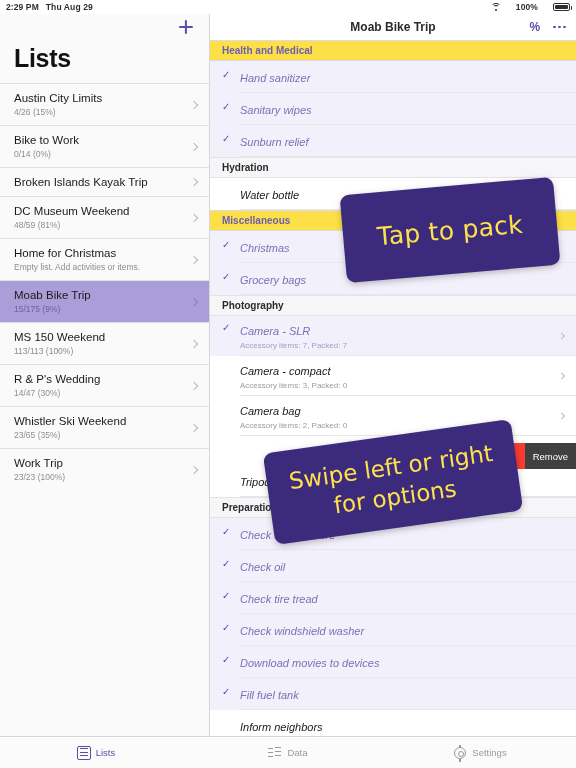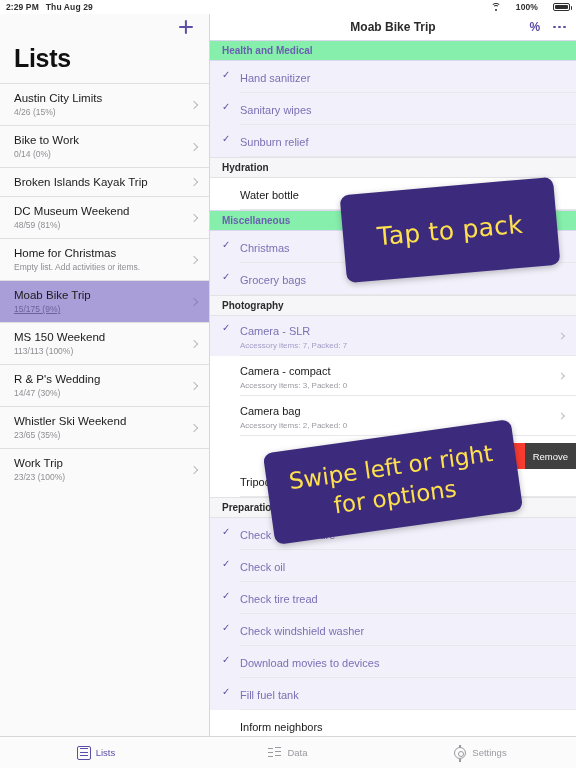--- a/index.html
+++ b/index.html
@@ -62,21 +62,21 @@
   .list-row {
     position: relative;
     padding: 7px 14px 7px 14px;
     border-top: 1px solid #e0e0e0;
     cursor: pointer;
   }
   .list-row.selected { background: #aa9ed8; }
   .list-row .lr-name { font-size: 11.5px; color: #1a1a1a; line-height: 14px; }
   .list-row.selected .lr-name { color: #1a1a1a; }
   .list-row .lr-sub { font-size: 8.5px; color: #8e8e93; line-height: 12px; margin-top: 1px; }
-  .list-row.selected .lr-sub { color: #6d639b; text-decoration: underline; }
+  .list-row.selected .lr-sub { color: #6d639b; }
   .chev {
     position: absolute; right: 12px; top: 50%; transform: translateY(-50%) rotate(45deg);
     width: 6px; height: 6px; border-right: 1.3px solid #b9b9be; border-top: 1.3px solid #b9b9be;
   }
   .list-row.selected .chev { border-color: #8a7fbd; }
 
   
   .content { flex: 1 1 auto; display: flex; flex-direction: column; min-width:0; background:#fff; }
   .content-head {
     height: 26px; flex: 0 0 26px; display: flex; align-items: center;
@@ -90,33 +90,33 @@
   .pct-ico { font-size: 12px; color:#5b4ea8; font-weight: bold; line-height:1; cursor:pointer;}
   .dots-ico { display:flex; gap:2.5px; cursor:pointer; }
   .dots-ico b { width: 2.6px; height: 2.6px; background:#5b4ea8; border-radius:50%; display:block; }
 
   .ct-scroll { flex: 1 1 auto; overflow: hidden; position: relative; }
 
   .sec-head {
     background: #f6f6f8; border-top: 1px solid #e3e3e6; border-bottom: 1px solid #e3e3e6;
     padding: 4px 12px; font-size: 10px; font-weight: bold; color: #2b2b2b;
   }
-  .sec-head.packed { background:#86efac; color:#6b5fb0; border-color:#dcd8ee; }
+  .sec-head.packed { background:#fde047; color:#6b5fb0; border-color:#dcd8ee; }
 
   .item {
     position: relative; display:flex; align-items:flex-start;
     padding: 7px 26px 7px 12px; background:#fff; cursor: pointer;
     min-height: 29px;
   }
   .item.checked { background:#f2f0fa; }
   .item .tick {
     width: 14px; flex:0 0 14px; font-size: 10px; color:#5b4ea8; line-height:14px;
     margin-right: 4px;
   }
-  .item .txt { font-size: 11px; color:#1a1a1a; line-height: 14px; }
+  .item .txt { font-size: 11px; color:#1a1a1a; line-height: 14px; font-style: italic; }
   .item.checked .txt { color:#7a71b5; }
   .item .sub { font-size: 8px; color:#9a9aa0; line-height: 11px; margin-top:1px; }
   .item.checked .sub { color:#a49cc8; }
   .item.has-sub { padding-top:5px; padding-bottom:5px; }
   .item .sep { position:absolute; left:30px; right:0; bottom:0; height:1px; background:#e8e8ec; }
   .item .chev2 {
     position:absolute; right:12px; top:50%; transform:translateY(-50%) rotate(45deg);
     width:5px;height:5px;border-right:1.2px solid #bdbdc2;border-top:1.2px solid #bdbdc2;
   }
 

